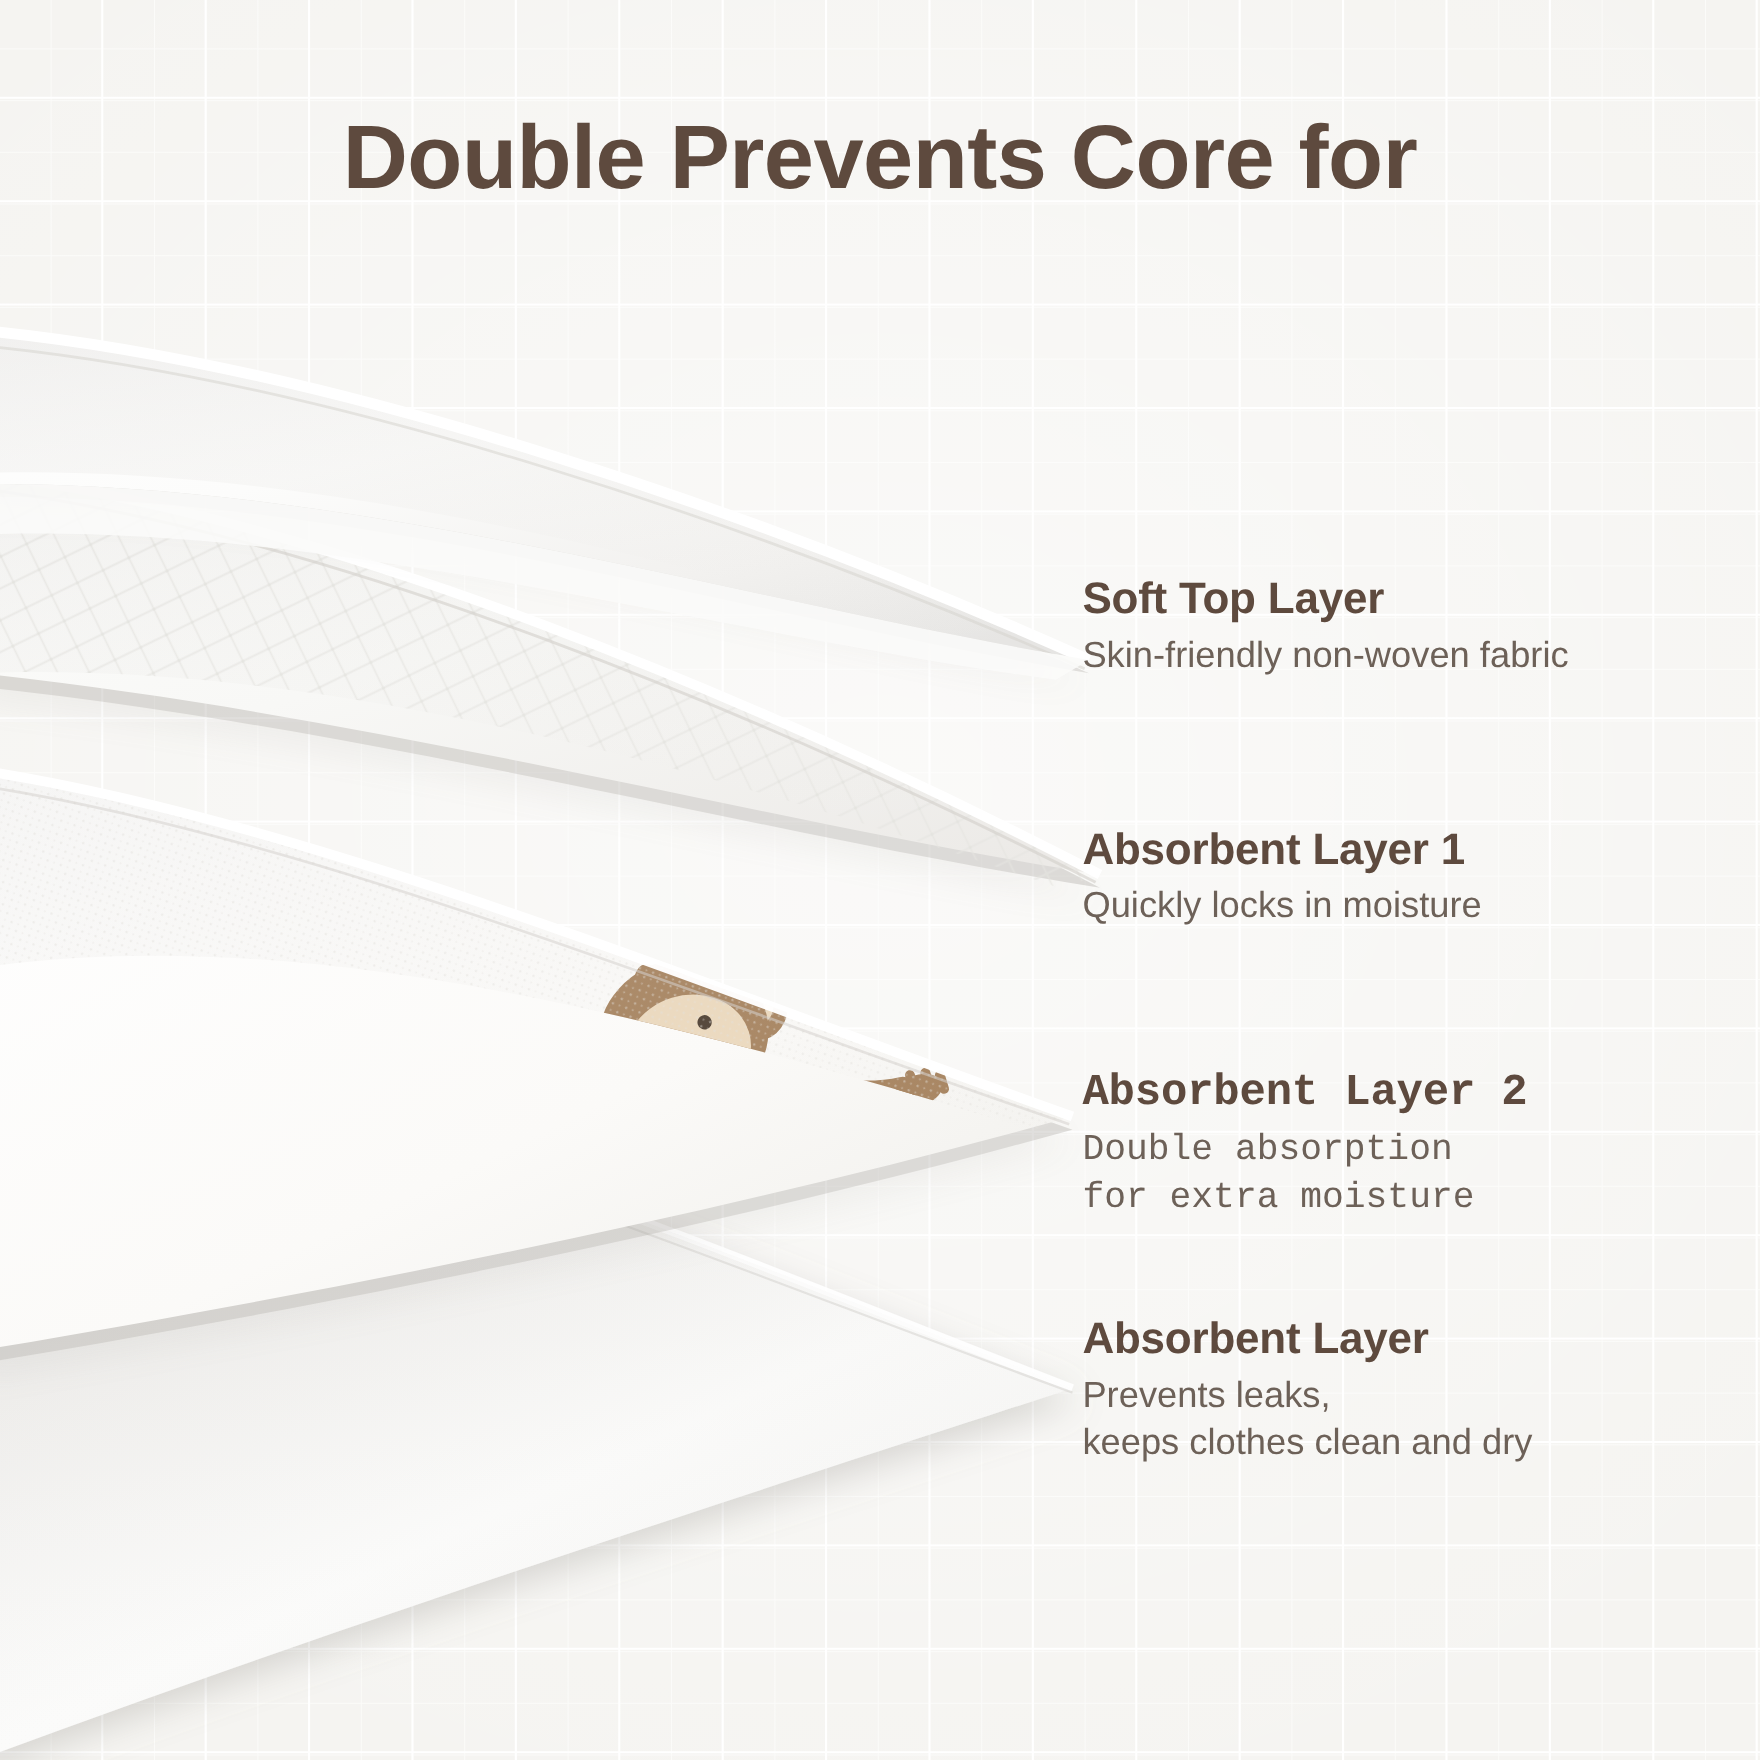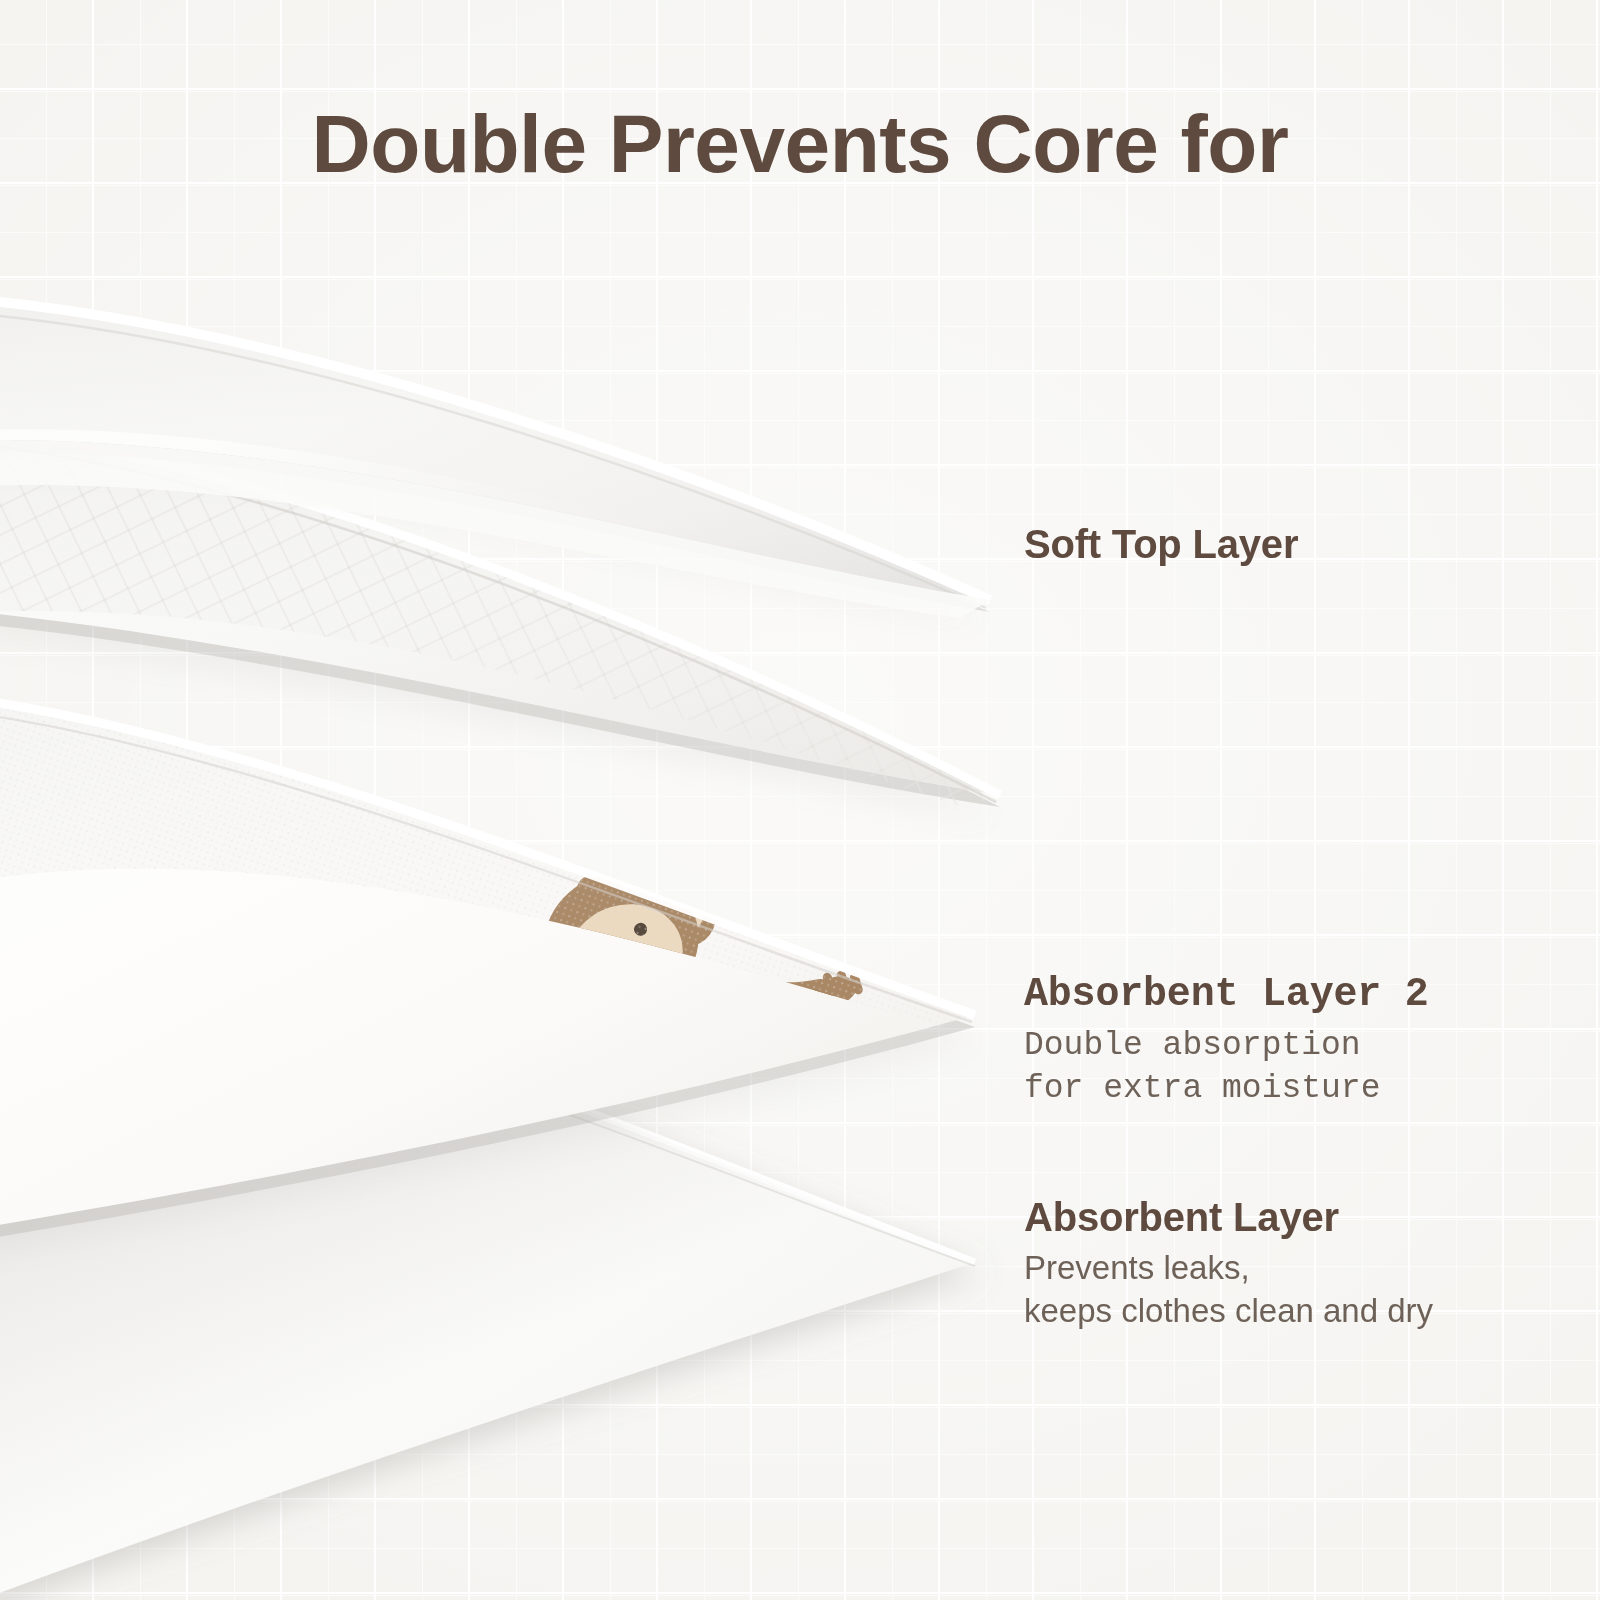--- a/index.html
+++ b/index.html
@@ -44,21 +44,21 @@
 
   
   #sheet-stack{
     position:absolute; left:0; top:0; width:1600px; height:1600px;
     z-index:20;
   }
   #sheet-stack svg{ display:block; width:1600px; height:1600px; }
 
   
   #labels{
-    position:absolute; left:1024px; top:0; width:560px; height:1600px;
+    position:absolute; left:984px; top:0; width:560px; height:1600px;
     z-index:45;
   }
   .label-block{ position:absolute; left:0; width:560px; }
   .label-block .lb-title{
     display:block;
     font-size:40px;
     font-weight:700;
     line-height:48px;
     letter-spacing:-.2px;
     color:#5e4a3e;
@@ -426,22 +426,27 @@
 </div>
 
 <div id="title-block">
   <span class="tline">Double Prevents Core for</span>
 </div>
 
 <div id="labels">
 
   <div class="label-block" id="lb-0">
     <span class="lb-title">Soft Top Layer</span>
+    <span class="lb-desc">Skin-friendly non-woven fabric</span>
   </div>
 
+  <div class="label-block" id="lb-1">
+    <span class="lb-title">Absorbent Layer 1</span>
+    <span class="lb-desc">Quickly locks in moisture</span>
+  </div>
 
   <div class="label-block" id="lb-2">
     <span class="lb-title">Absorbent Layer 2</span>
     <span class="lb-desc">Double absorption
 for extra moisture</span>
   </div>
 
   <div class="label-block" id="lb-3">
     <span class="lb-title">Absorbent Layer</span>
     <span class="lb-desc">Prevents leaks,

